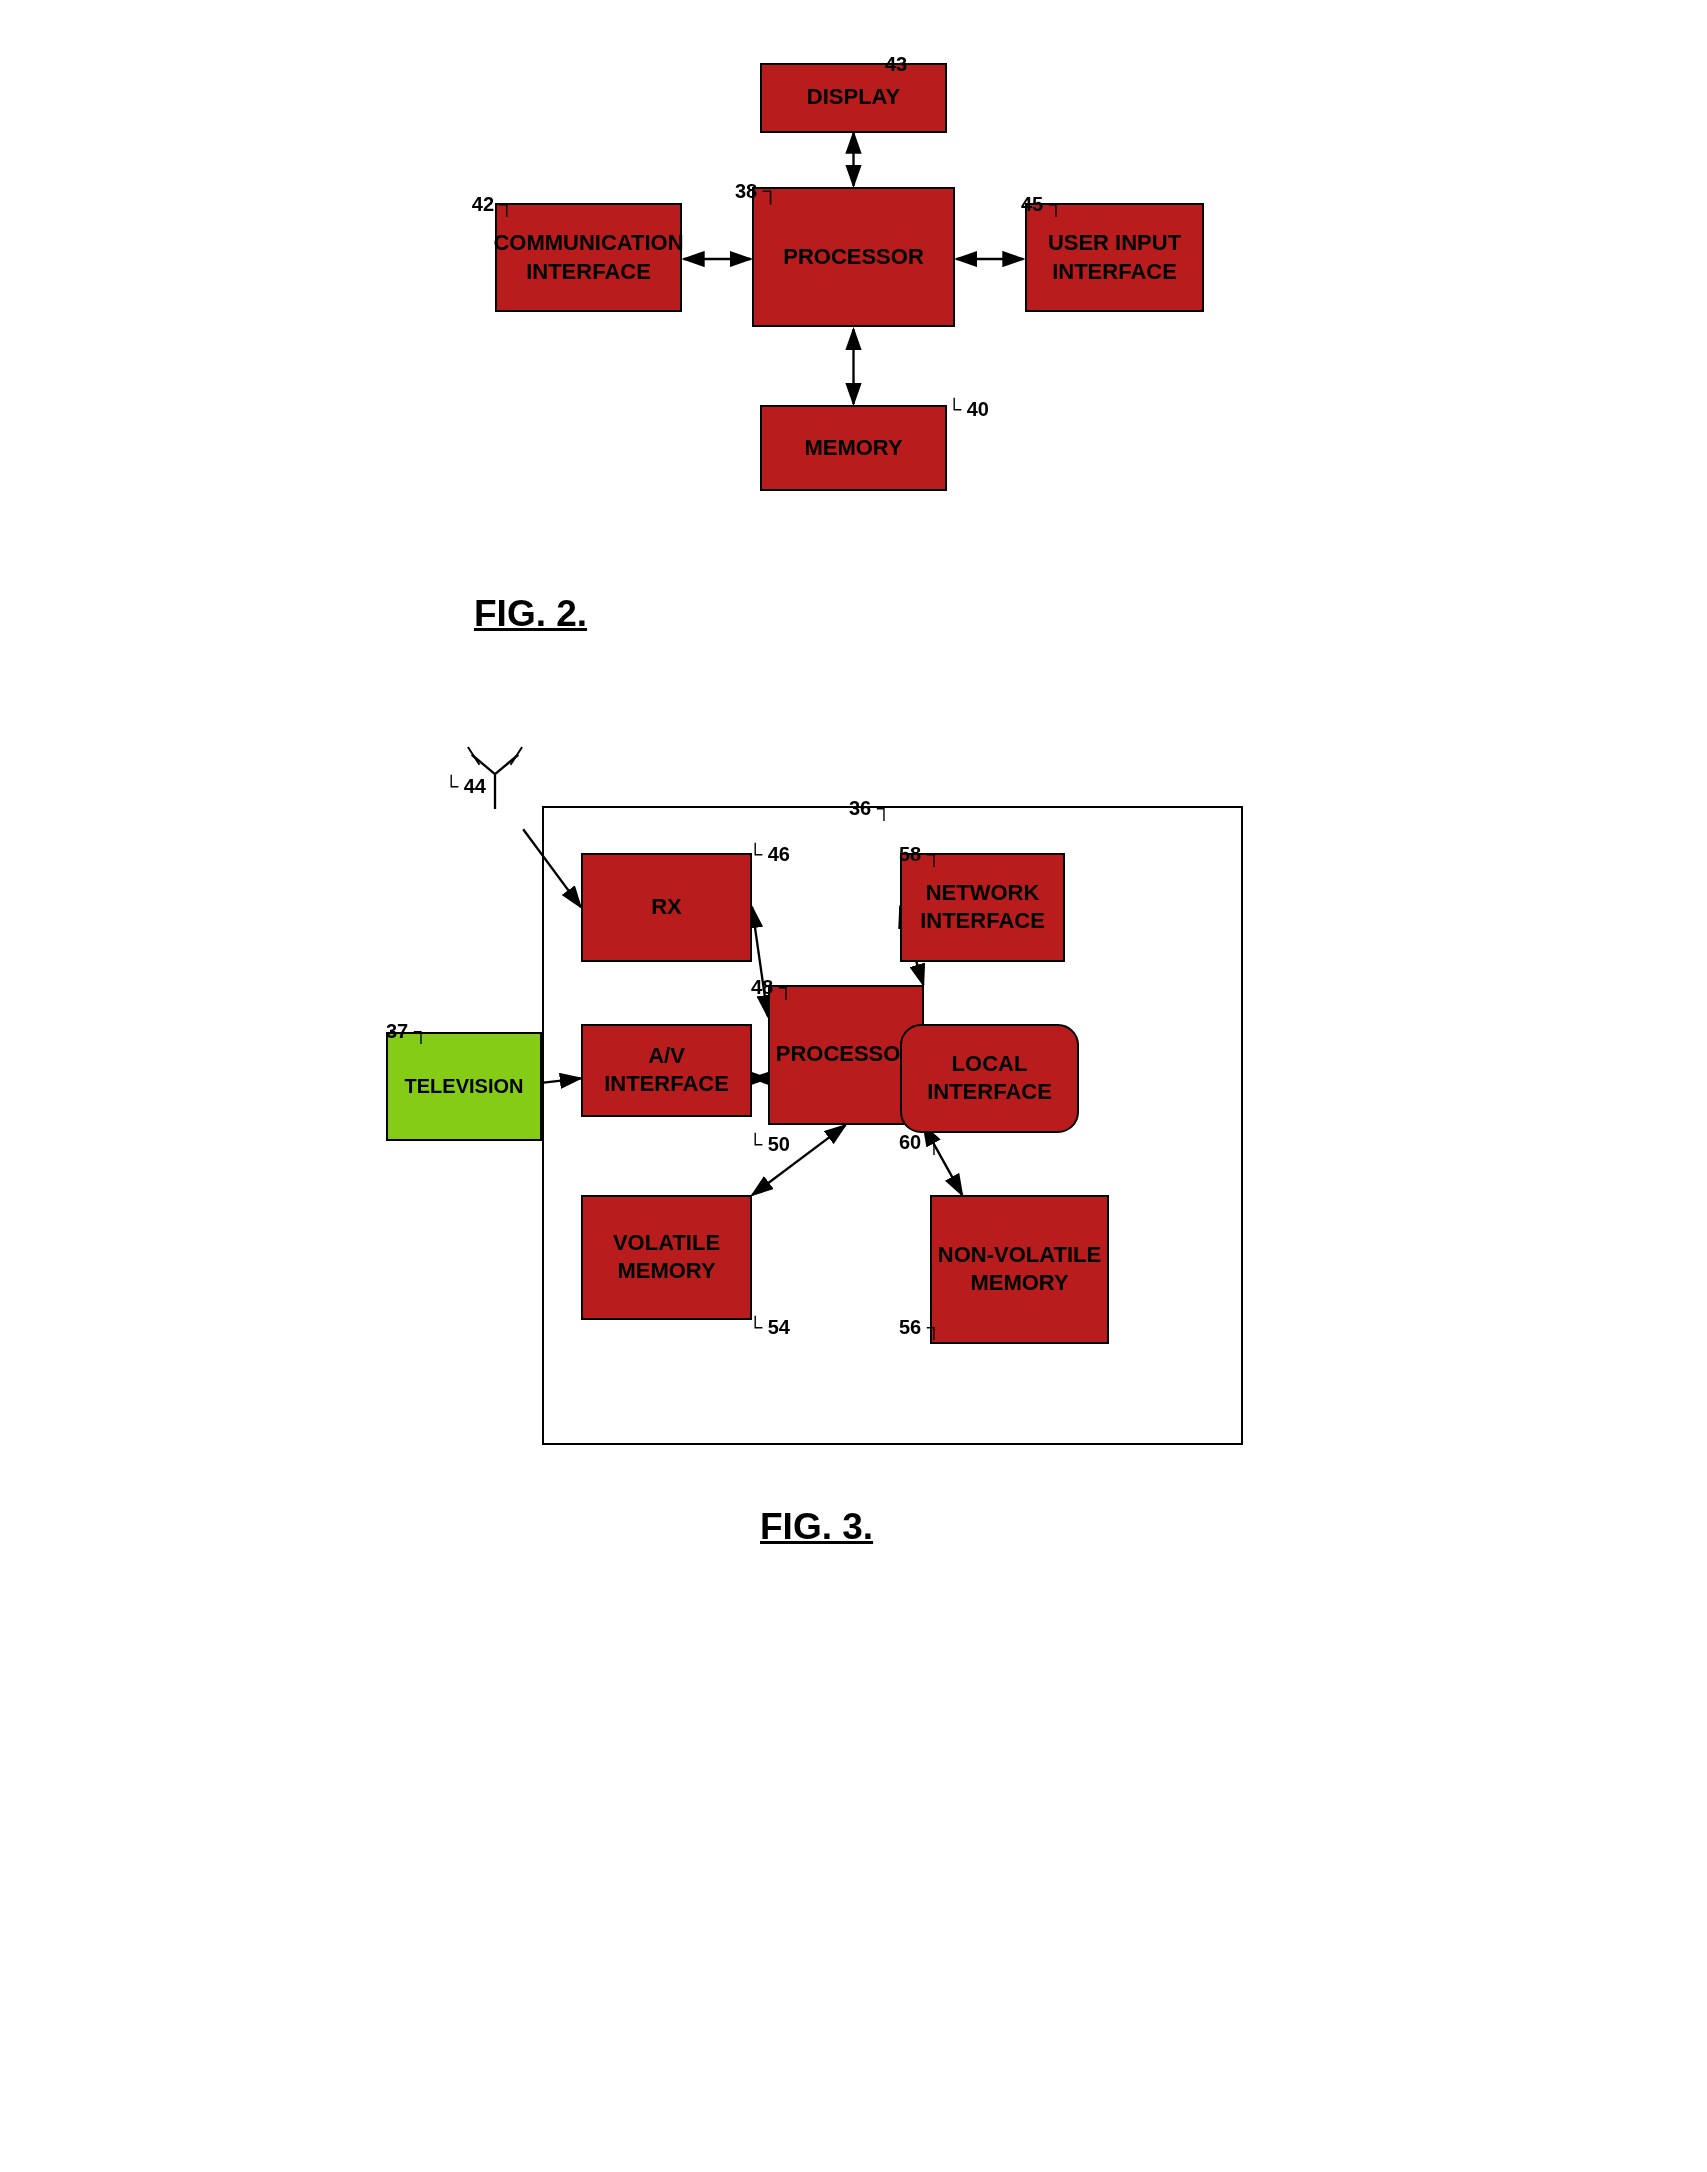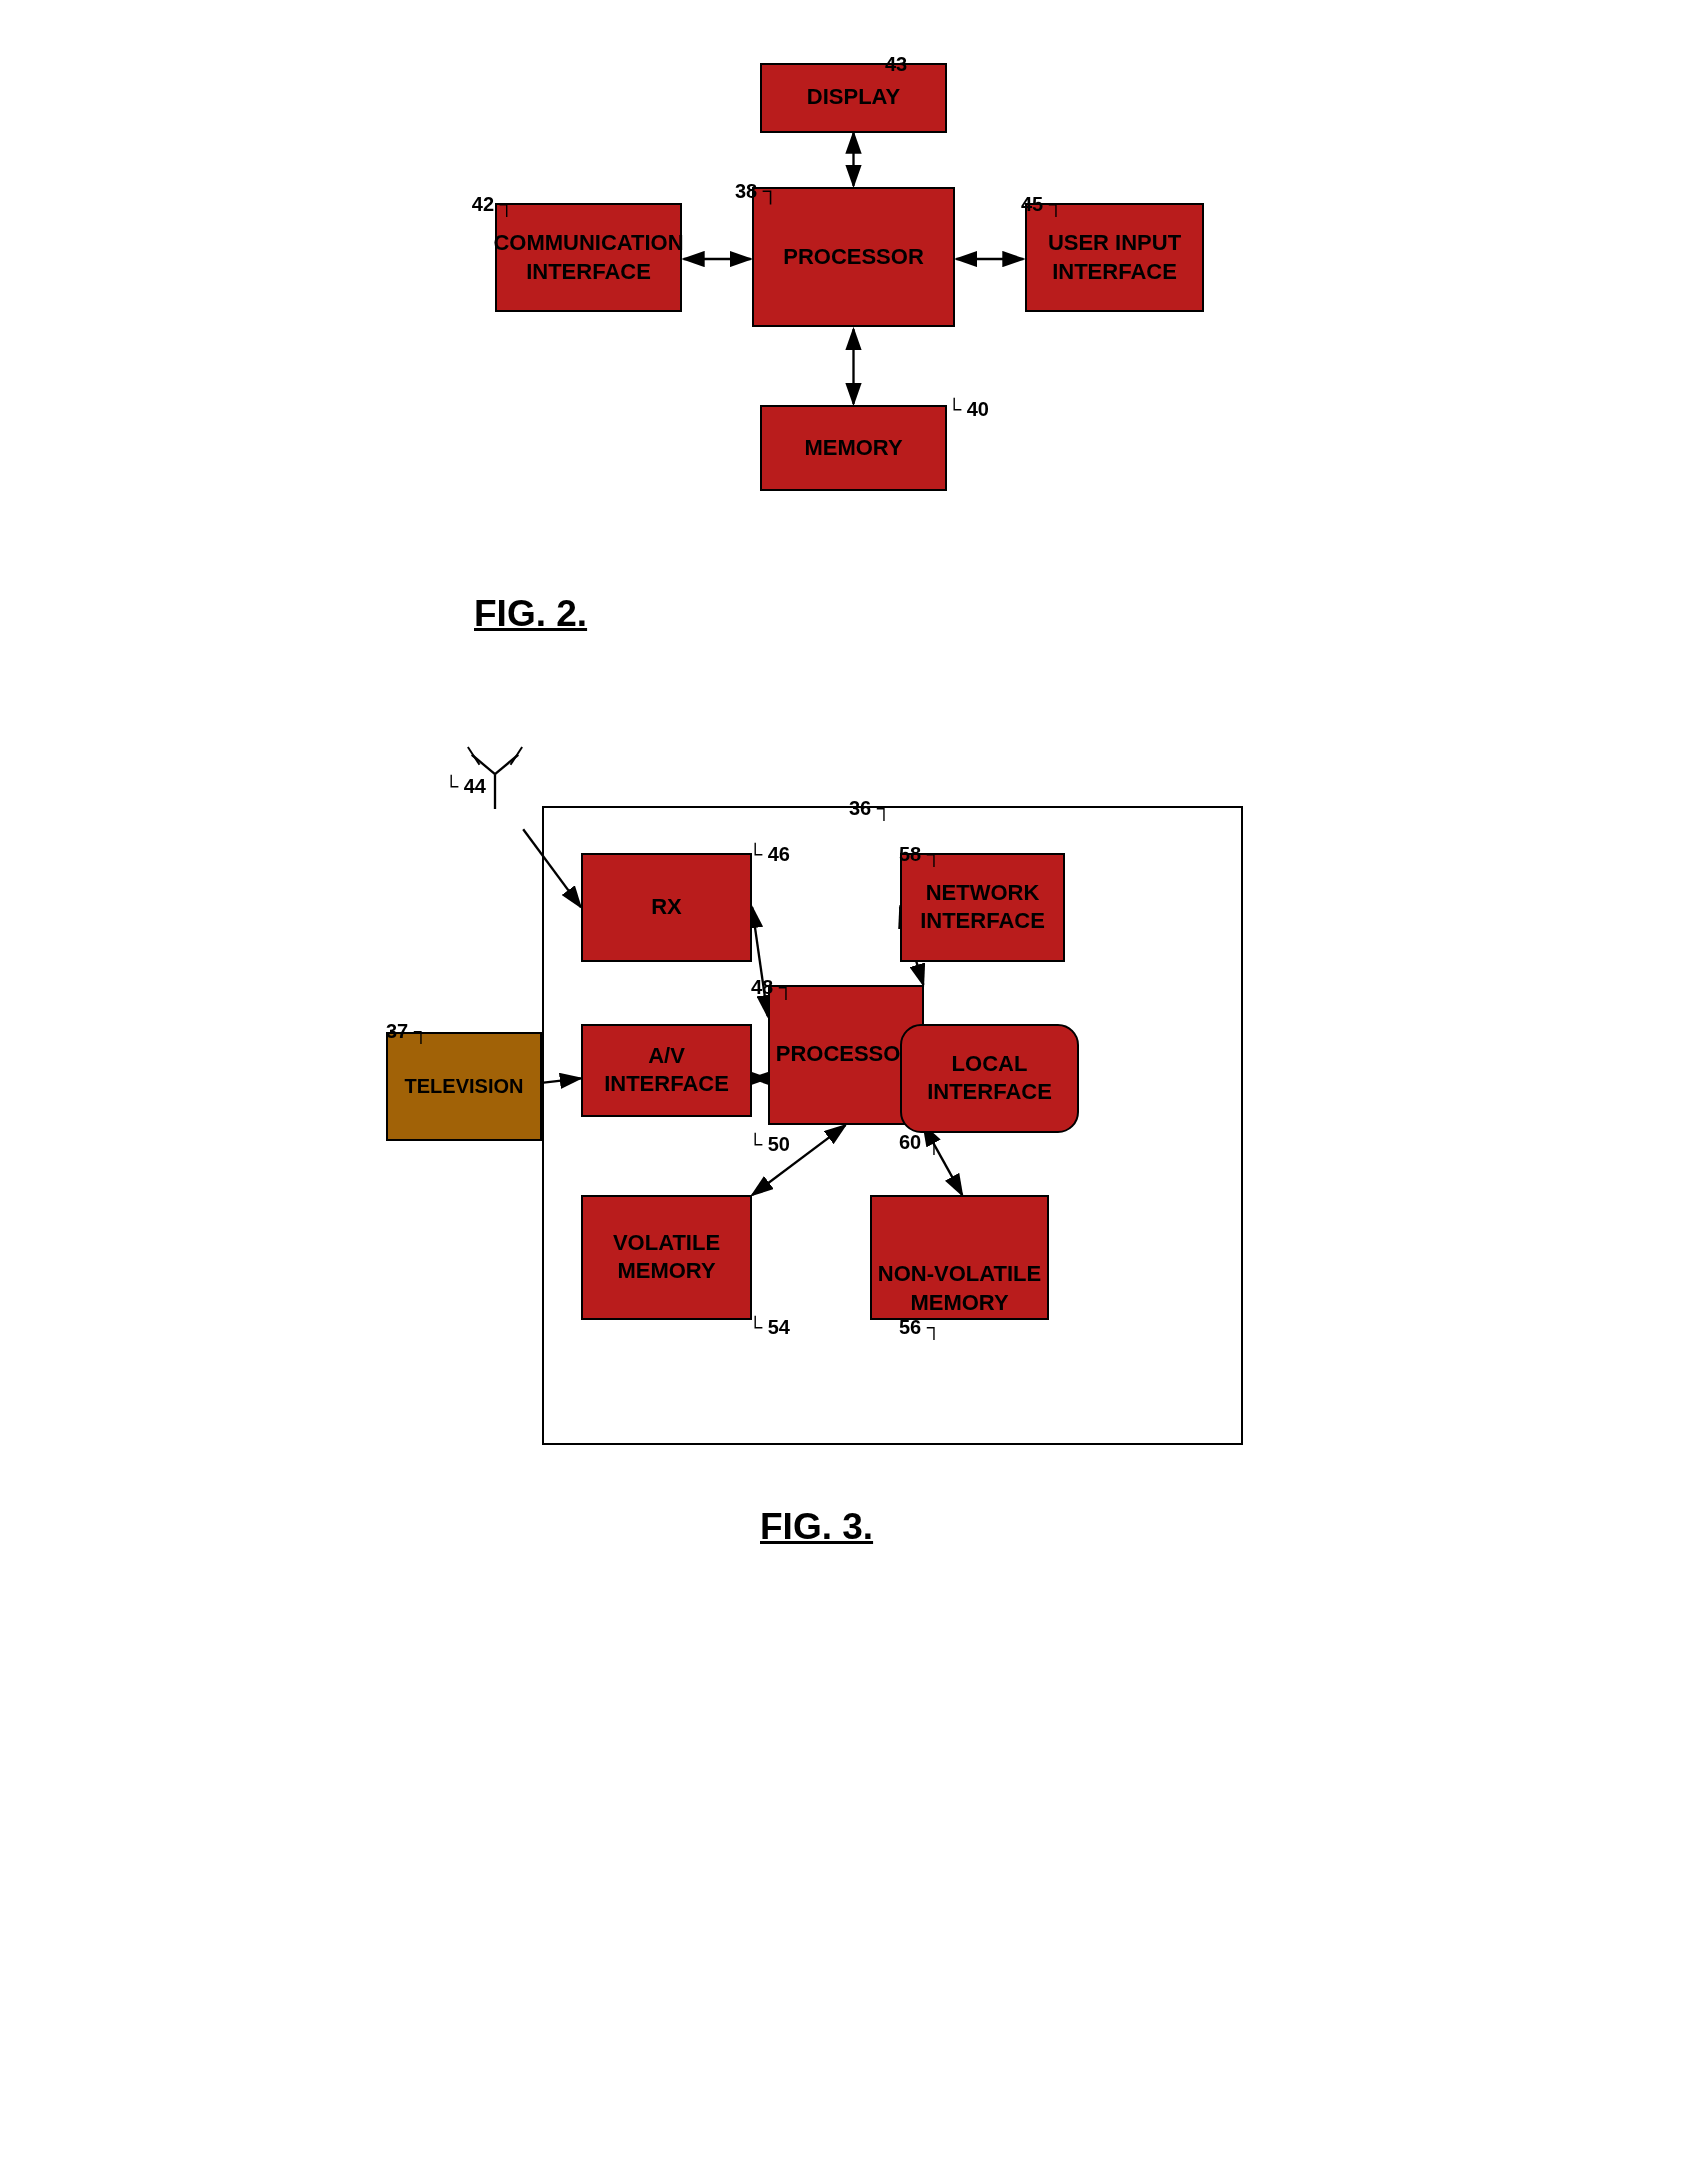--- a/index.html
+++ b/index.html
@@ -122,22 +122,22 @@
     }
     .f3-local {
       width: 179px; height: 109px;
       top: 296px; left: 514px; border-radius: 21px;
     }
     .f3-volatile {
       width: 171px; height: 125px;
       top: 467px; left: 195px;
     }
     .f3-nonvolatile {
-      width: 179px; height: 125px;
-      top: 467px; left: 484px; align-items: flex-end;
+      width: 179px; height: 149px;
+      top: 467px; left: 544px;
     }
 
     
     .f3-tv {
       width: 156px; height: 109px;
       top: 304px; left: -31px;
     }
 
     
     .antenna {
@@ -243,21 +243,21 @@
       <svg width="62" height="70" viewBox="0 0 80 90">
         <line x1="40" y1="85" x2="40" y2="40" stroke="#000" stroke-width="3"></line>
         <line x1="40" y1="40" x2="10" y2="15" stroke="#000" stroke-width="3"></line>
         <line x1="40" y1="40" x2="70" y2="15" stroke="#000" stroke-width="3"></line>
         <line x1="20" y1="28" x2="5" y2="5" stroke="#000" stroke-width="2.5"></line>
         <line x1="60" y1="28" x2="75" y2="5" stroke="#000" stroke-width="2.5"></line>
       </svg>
     </div>
     <span class="ref-label" style="top:47px; left:58px;">└ 44</span>
 
-    <div class="block f3-tv" style="position:absolute; top:304px; left:0px; width:156px; height:109px; border:2.3px solid #000; display:flex; align-items:center; justify-content:center; text-align:center; font-size:20px; font-weight:bold; background:#a16207;">
+    <div class="block f3-tv" style="position:absolute; top:304px; left:0px; width:156px; height:109px; border:2.3px solid #000; display:flex; align-items:center; justify-content:center; text-align:center; font-size:20px; font-weight:bold; background:#84cc16;">
       <span>TELEVISION</span>
     </div>
     <span class="ref-label" style="top:292px; left:0px;">37 ┐</span>
 
     <div class="block f3-rx">
       <span>RX</span>
     </div>
     <span class="ref-label" style="top:115px; left:362px;">└ 46</span>
 
     <div class="block f3-network">

